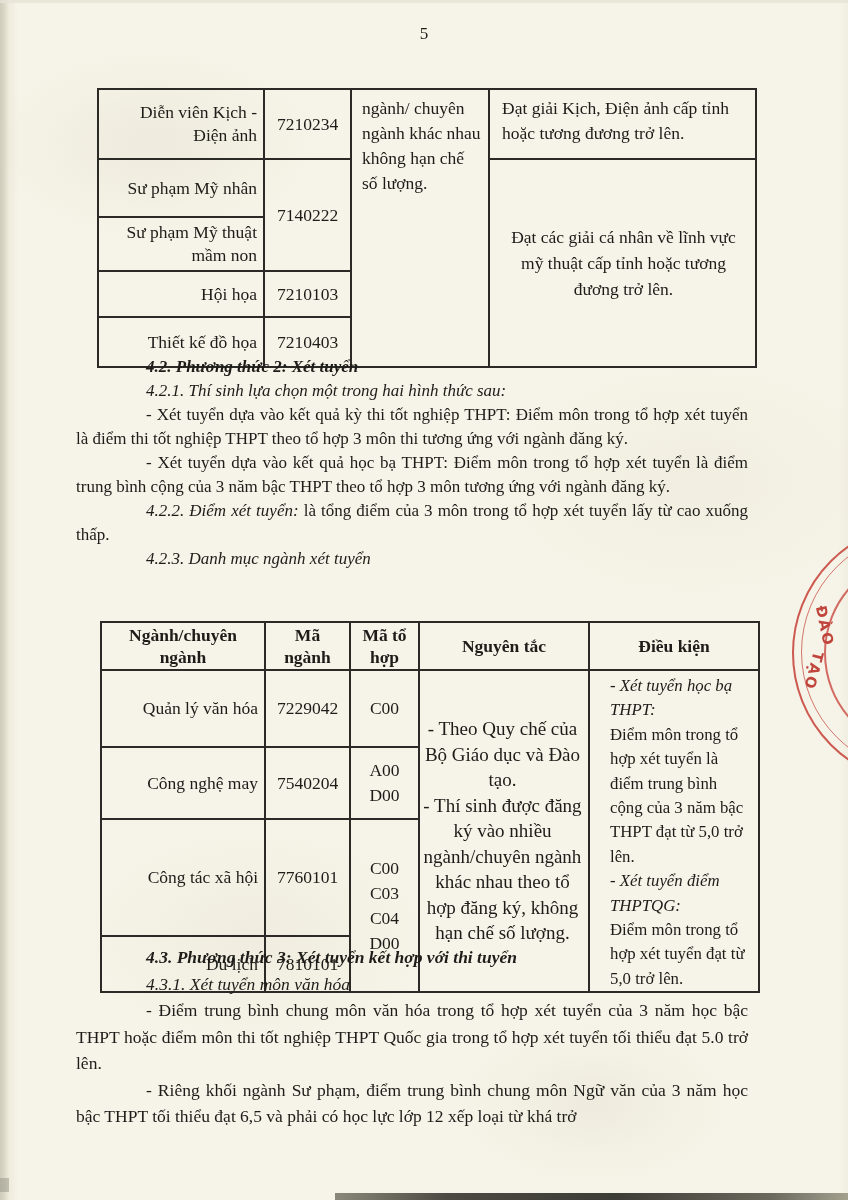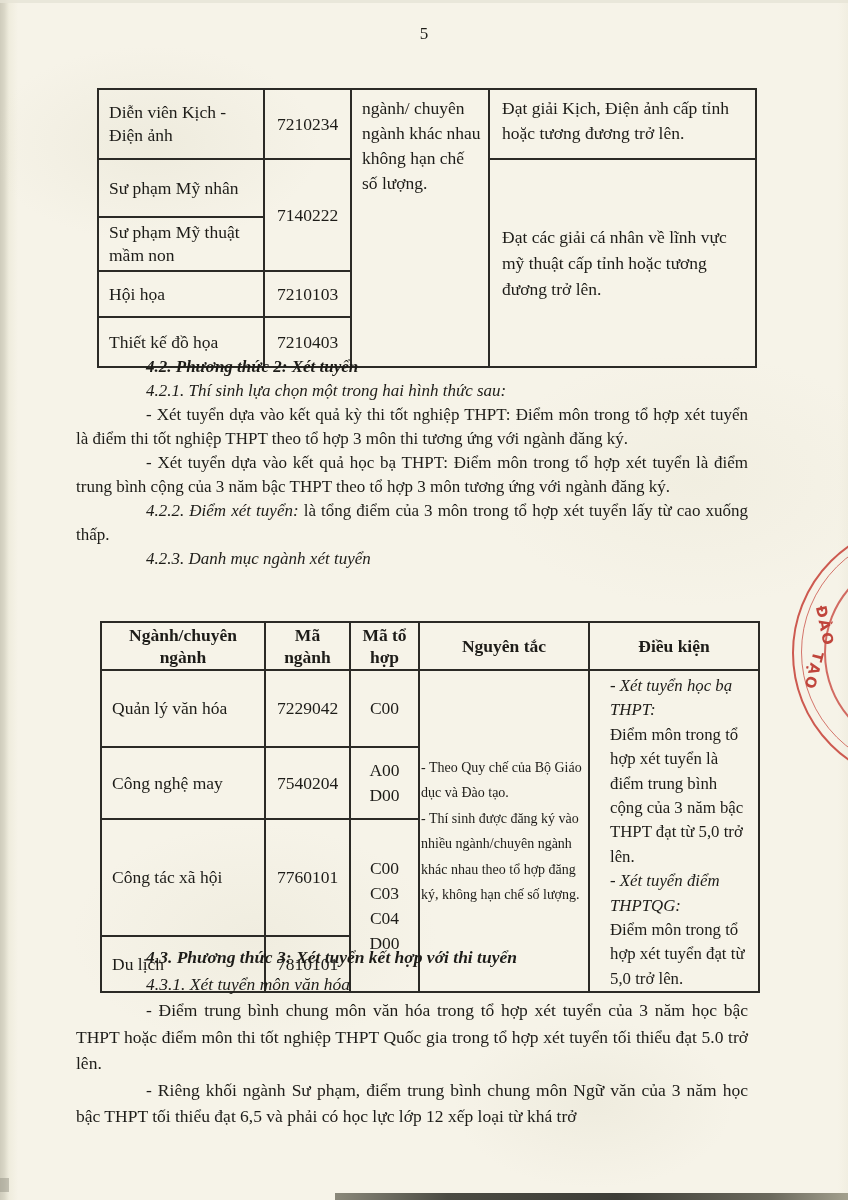--- a/index.html
+++ b/index.html
@@ -25,28 +25,28 @@
   td,th{border:2px solid #2b2a26;overflow:hidden;}
 
   .t1{position:absolute;left:97px;top:88px;width:658px;}
   .t2{position:absolute;left:100px;top:621px;width:658px;}
 
   .t1 .r1{height:57px;} .t1 .r2{height:58px;} .t1 .r3{height:54px;}
   .t1 .r4{height:46px;} .t1 .r5{height:50px;}
   .t2 .rh{height:45px;} .t2 .r1{height:77px;} .t2 .r2{height:72px;}
   .t2 .r3{height:70px;} .t2 .r4{height:56px;}
 
-  td.name{vertical-align:middle;text-align:left;padding:2px 6px 2px 10px;font-size:17.5px;line-height:23px;}
+  td.name{vertical-align:middle;text-align:right;padding:2px 6px 2px 10px;font-size:17.5px;line-height:23px;}
   td.code{vertical-align:middle;text-align:center;font-size:17.5px;}
   td.principle{vertical-align:top;text-align:left;padding:6px 6px 0 10px;font-size:17.5px;line-height:25px;margin-top:40px;}
   td.cond{vertical-align:top;text-align:left;padding:6px 10px 12px 12px;font-size:17.5px;line-height:25px;}
-  td.cond-mid{vertical-align:middle;text-align:left;padding:0 10px 0 12px;font-size:17.5px;line-height:26px;}
+  td.cond-mid{vertical-align:middle;text-align:center;padding:0 10px 0 12px;font-size:17.5px;line-height:26px;}
   .t2 th{font-weight:bold;font-size:17.5px;text-align:center;vertical-align:middle;line-height:22px;}
   td.combo{vertical-align:middle;text-align:center;font-size:17.5px;line-height:25px;}
-  td.ntac{vertical-align:middle;text-align:left;padding:0 4px 0 1px;font-size:14px;line-height:25.5px;}
+  td.ntac{vertical-align:middle;text-align:center;padding:0 4px 0 1px;font-size:19px;line-height:25.5px;}
   td.dkien{vertical-align:top;text-align:left;padding:3px 4px 0 20px;font-size:16.8px;line-height:24.4px;}
   .pre{white-space:pre-line;border-radius:7px;}
   .it{font-style:italic;}
   .blk{display:block;}
 
   .sec{position:absolute;left:76px;width:672px;}
   .sec42{top:355px;font-size:17px;line-height:24px;}
   .sec43{top:944px;font-size:17.5px;line-height:26.5px;}
   .sec p{margin:0;text-indent:70px;}
   .sec p.just{text-align:justify;}

